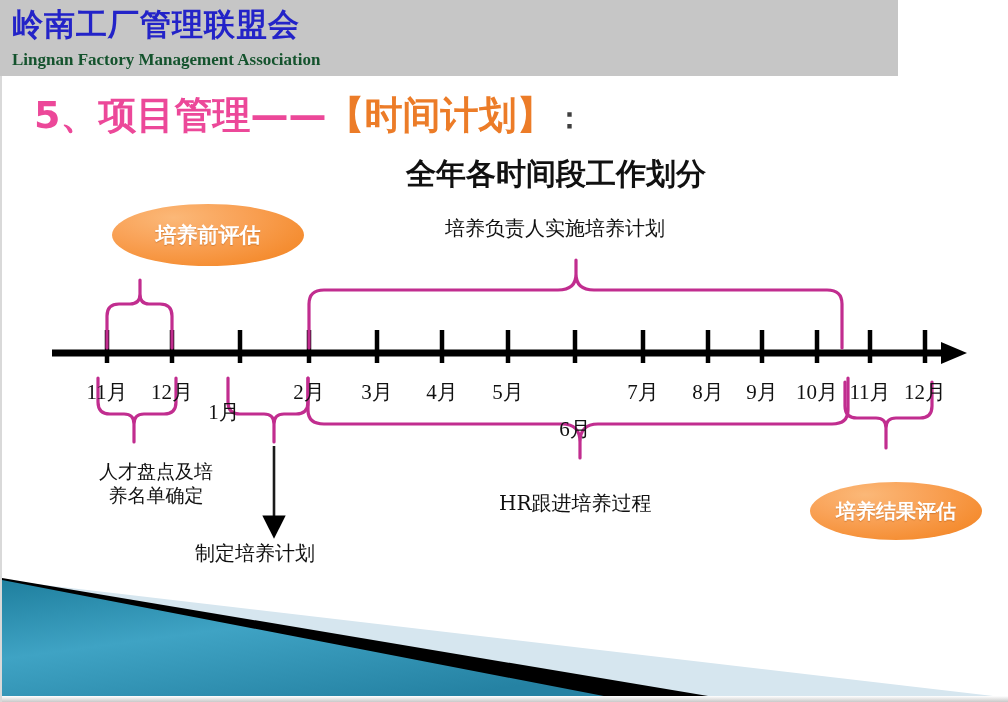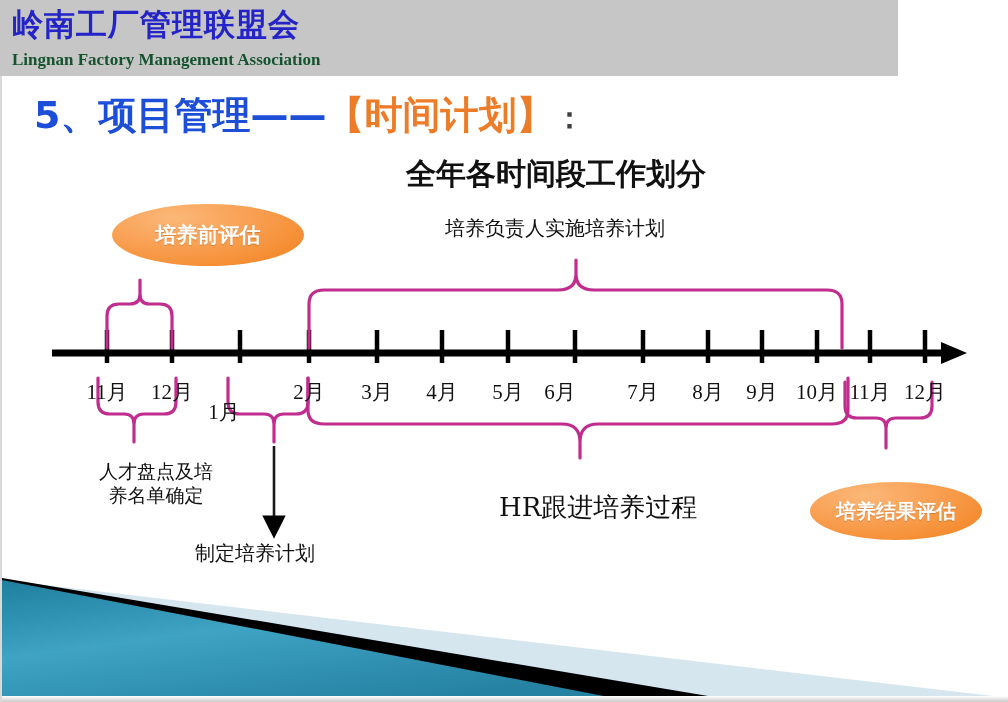--- a/index.html
+++ b/index.html
@@ -59,21 +59,21 @@
   
   .title {
     position: absolute;
     left: 32px; top: 20px;
     font-family: "DejaVu Sans", "Liberation Sans", sans-serif;
     font-size: 38px;
     font-weight: bold;
     white-space: nowrap;
     line-height: 1;
   }
-  .title .t-dark { color: #1d4ed8; }
+  .title .t-dark { color: #ec4899; }
   .title .t-orange { color: #ec7c28; }
   .title .t-colon { color: #3f3f3f; font-size: 30px; }
 
   .subtitle {
     position: absolute;
     left: 0; top: 78px;
     width: 1008px;
     text-align: center;
     padding-left: 100px;
     box-sizing: border-box;
@@ -127,21 +127,21 @@
     text-align: center;
     white-space: normal;
     width: 160px;
   }
   #label-plan {
     left: 193px; top: 465px;
     font-size: 20px;
   }
   #label-hr {
     left: 497px; top: 415px;
-    font-size: 26px;
+    font-size: 20px;
   }
 
   
   .vector {
     position: absolute;
     left: 0; top: 0;
     width: 1008px;
     height: 626px;
     pointer-events: none;
   }
@@ -251,21 +251,21 @@
     </svg>
 
     <div id="month-labels">
         <div class="month-label" style="left: 105px;">11月</div>
         <div class="month-label" style="left: 170px;">12月</div>
         <div class="month-label" style="left: 222px; margin-top: 20px;">1月</div>
         <div class="month-label" style="left: 307px;">2月</div>
         <div class="month-label" style="left: 375px;">3月</div>
         <div class="month-label" style="left: 440px;">4月</div>
         <div class="month-label" style="left: 506px;">5月</div>
-        <div class="month-label" style="left: 558px;">6月</div>
+        <div class="month-label" style="left: 573px; margin-top: 37px;">6月</div>
         <div class="month-label" style="left: 641px;">7月</div>
         <div class="month-label" style="left: 706px;">8月</div>
         <div class="month-label" style="left: 760px;">9月</div>
         <div class="month-label" style="left: 815px;">10月</div>
         <div class="month-label" style="left: 868px;">11月</div>
         <div class="month-label" style="left: 923px;">12月</div>
       </div>
 
     <svg class="deco" viewBox="0 0 1008 130" preserveAspectRatio="none">
       <defs>

